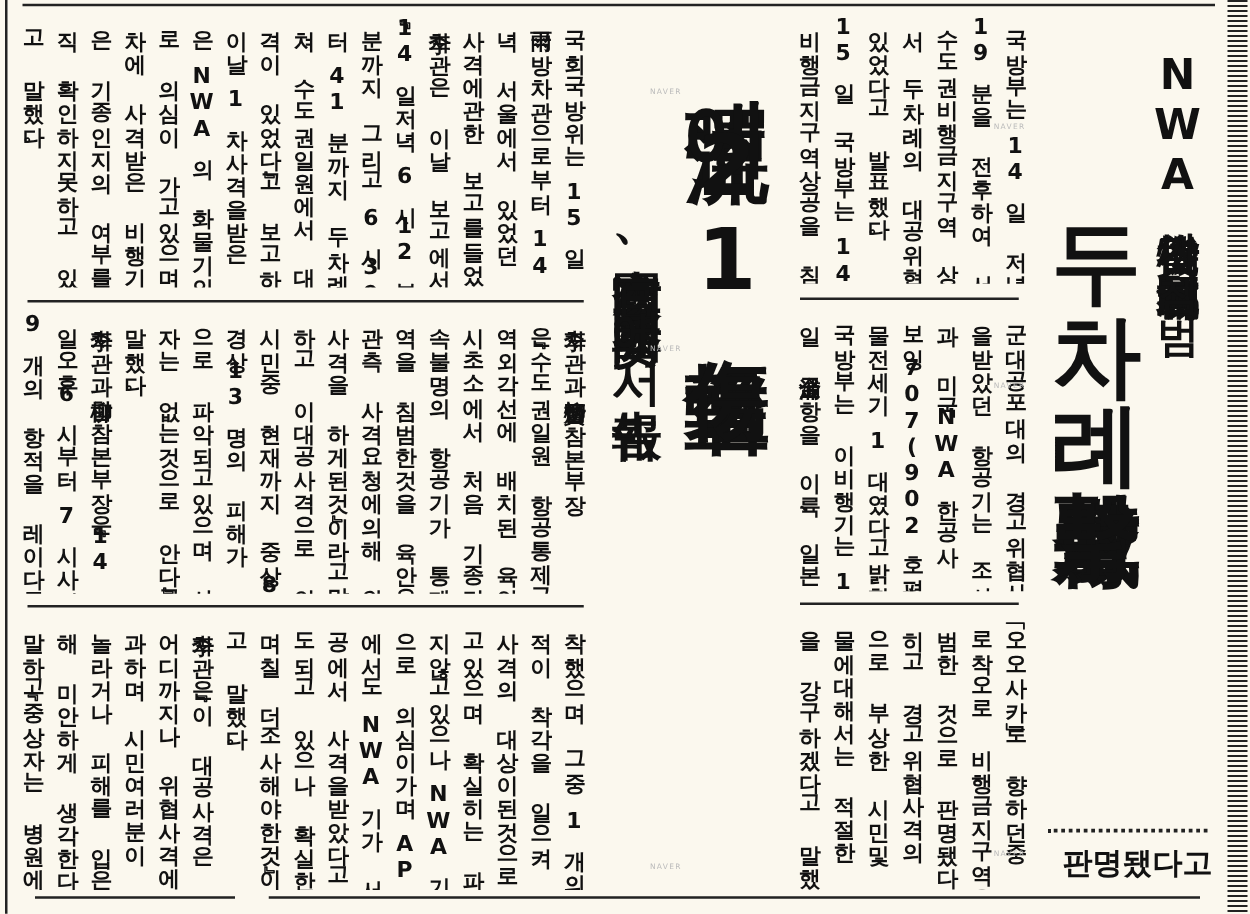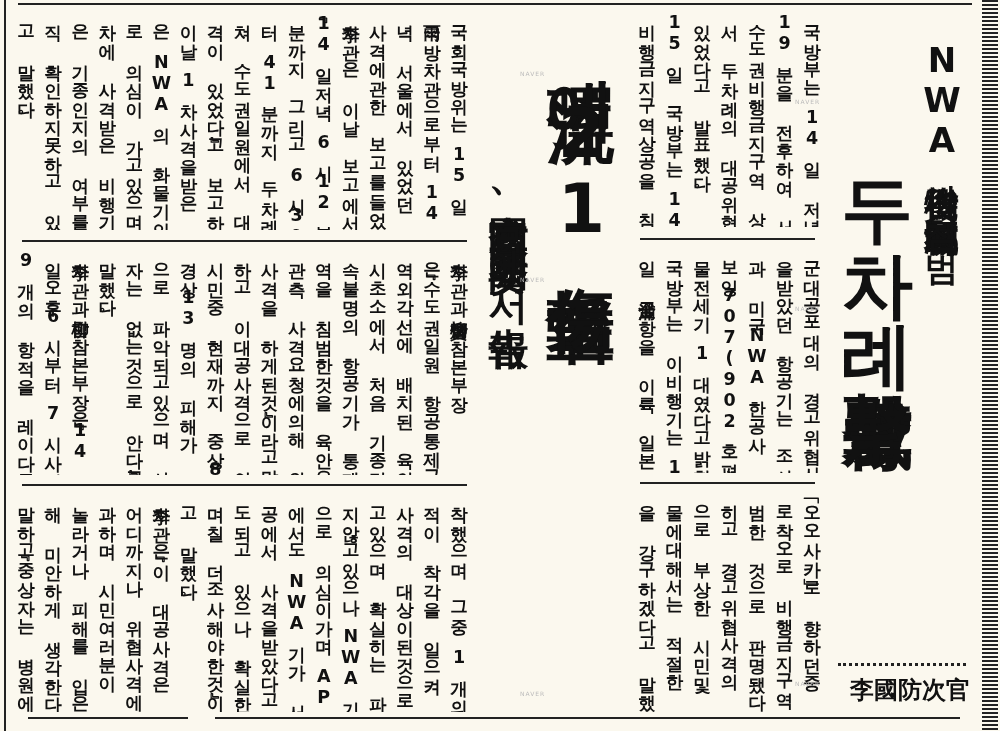--- a/index.html
+++ b/index.html
@@ -27,21 +27,21 @@
 
 <div class="frame-left"></div>
 <div class="hatch"></div>
 <div class="rule" style="left:18px; right:28px; top:3px;"></div>
 <div class="rule" style="left:28px; width:160px; top:717px;"></div>
 <div class="rule" style="left:215px; right:40px; top:717px;"></div>
 
 <div class="abs vert h-small" style="left:922px; top:40px; height:600px;">NWA貨物機가首都統制區域침범</div>
 <div class="abs vert h-big" style="left:838px; top:130px; height:520px;">두차례威脅射擊</div>
 <div class="dots" style="left:838px; width:128px; top:663px;"></div>
-<div class="abs dateline" style="left:850px; top:674px;">李國防次官</div>
+<div class="abs dateline" style="left:850px; top:674px;">판명됐다고</div>
 
 <div class="tier" style="left:630px; top:12px; width:195px; height:215px;">
   <div class="col" style="height:215px;">국방부는 14일 저녁6시</div>
   <div class="col" style="height:215px;">19분을 전후하여 서울시내</div>
   <div class="col" style="height:215px;">수도권비행금지구역 상공에</div>
   <div class="col" style="height:215px;">서 두차례의 대공위협사격이</div>
   <div class="col" style="height:215px;">있었다고 발표했다。</div>
   <div class="col" style="height:215px;">15일 국방부는 14일저녁</div>
   <div class="col" style="height:215px;">비행금지구역상공을 침범、</div>
 </div>

